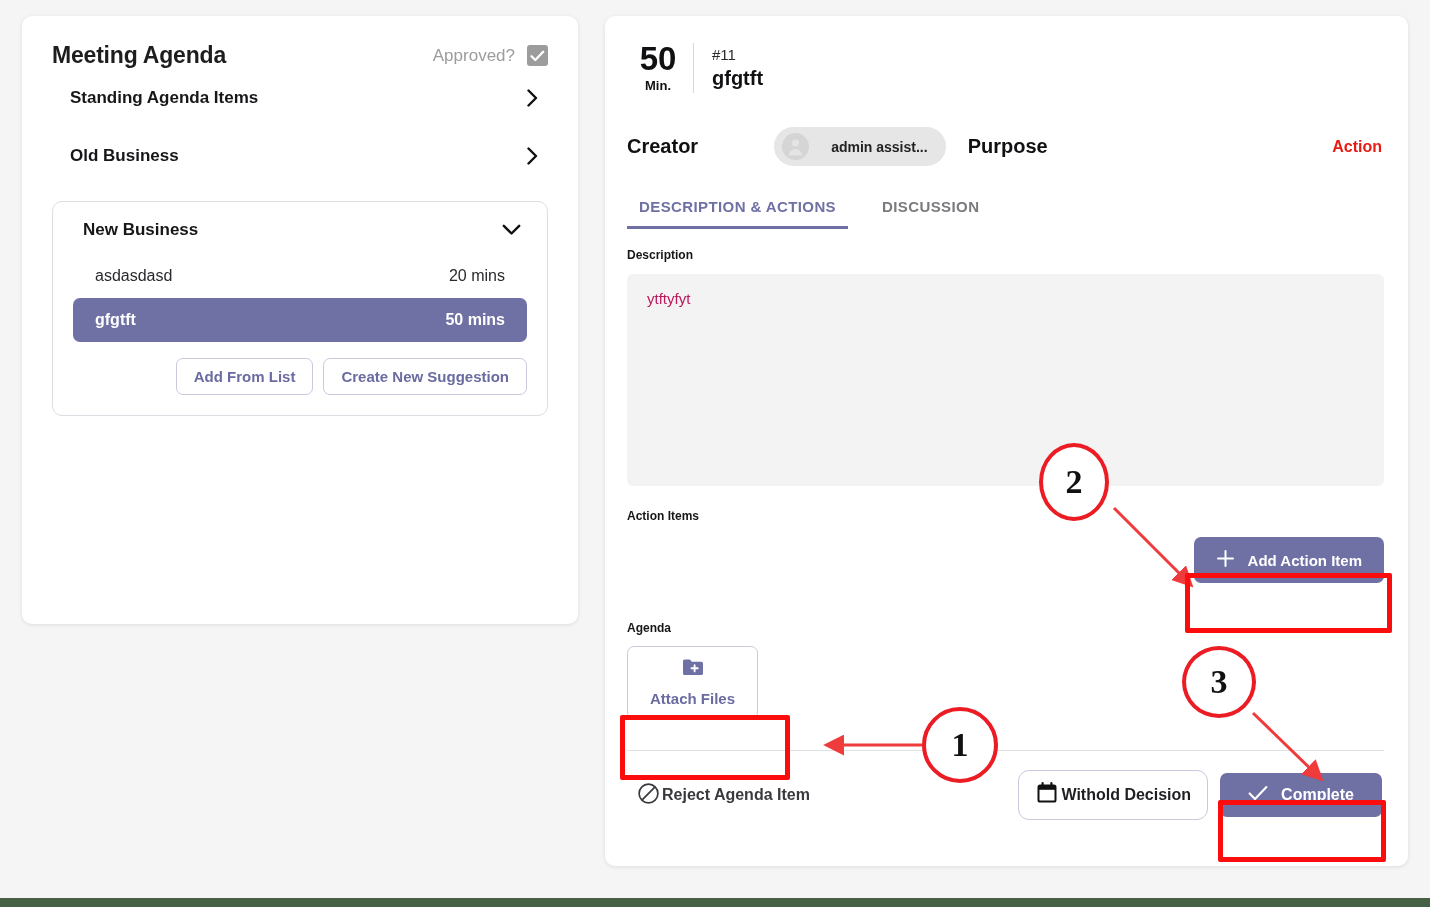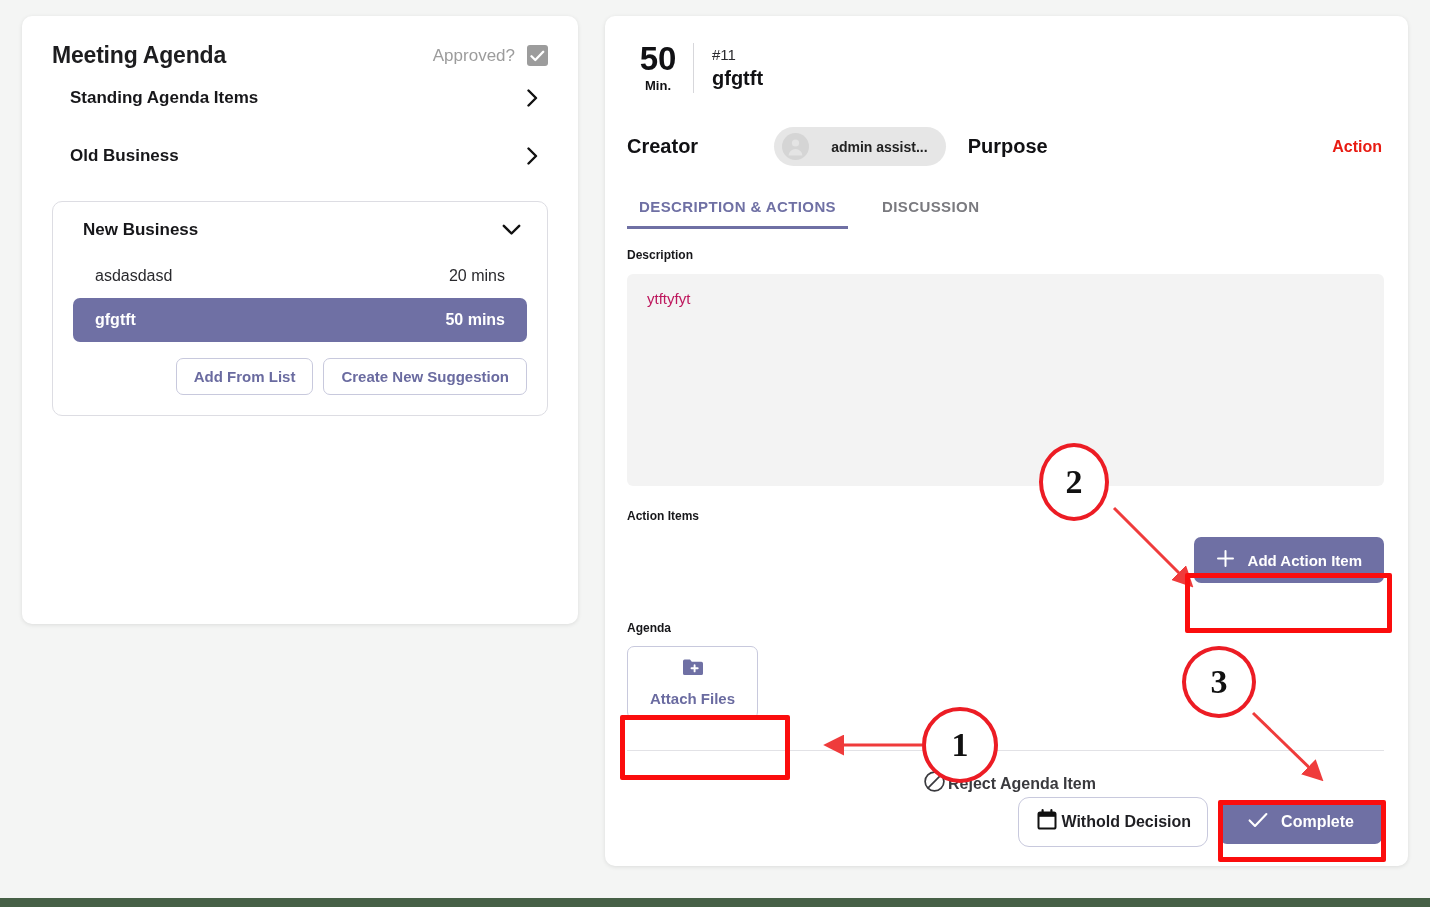--- a/index.html
+++ b/index.html
@@ -126,21 +126,21 @@
     color: #6a6ba0; font-size: 15px; font-weight: bold; font-family: inherit;
     padding: 11px 22px; display: inline-flex; align-items: center; gap: 11px;
     cursor: pointer;
     flex-direction: column;
   }
 
   .footer-sep {
     margin-top: 31px; height: 1px; background: #e2e2e6;
   }
   .footer {
-    display: flex; align-items: center; padding: 19px 2px 0 10px; flex-direction: column;
+    display: flex; align-items: center; padding: 19px 2px 0 10px;
   }
   .reject-btn {
     display: flex; align-items: center; gap: 2px; background: none; border: none;
     font-family: inherit; font-size: 16px; font-weight: bold; color: #3a3a3e;
     cursor: pointer; padding: 0;
   }
   .footer-right { margin-left: auto; display: flex; align-items: center; gap: 12px; }
   .withold-btn {
     background: #fff; border: 1px solid #c8c9dd; border-radius: 11px;
     color: #1f1f23; font-size: 16px; font-weight: bold; font-family: inherit;

